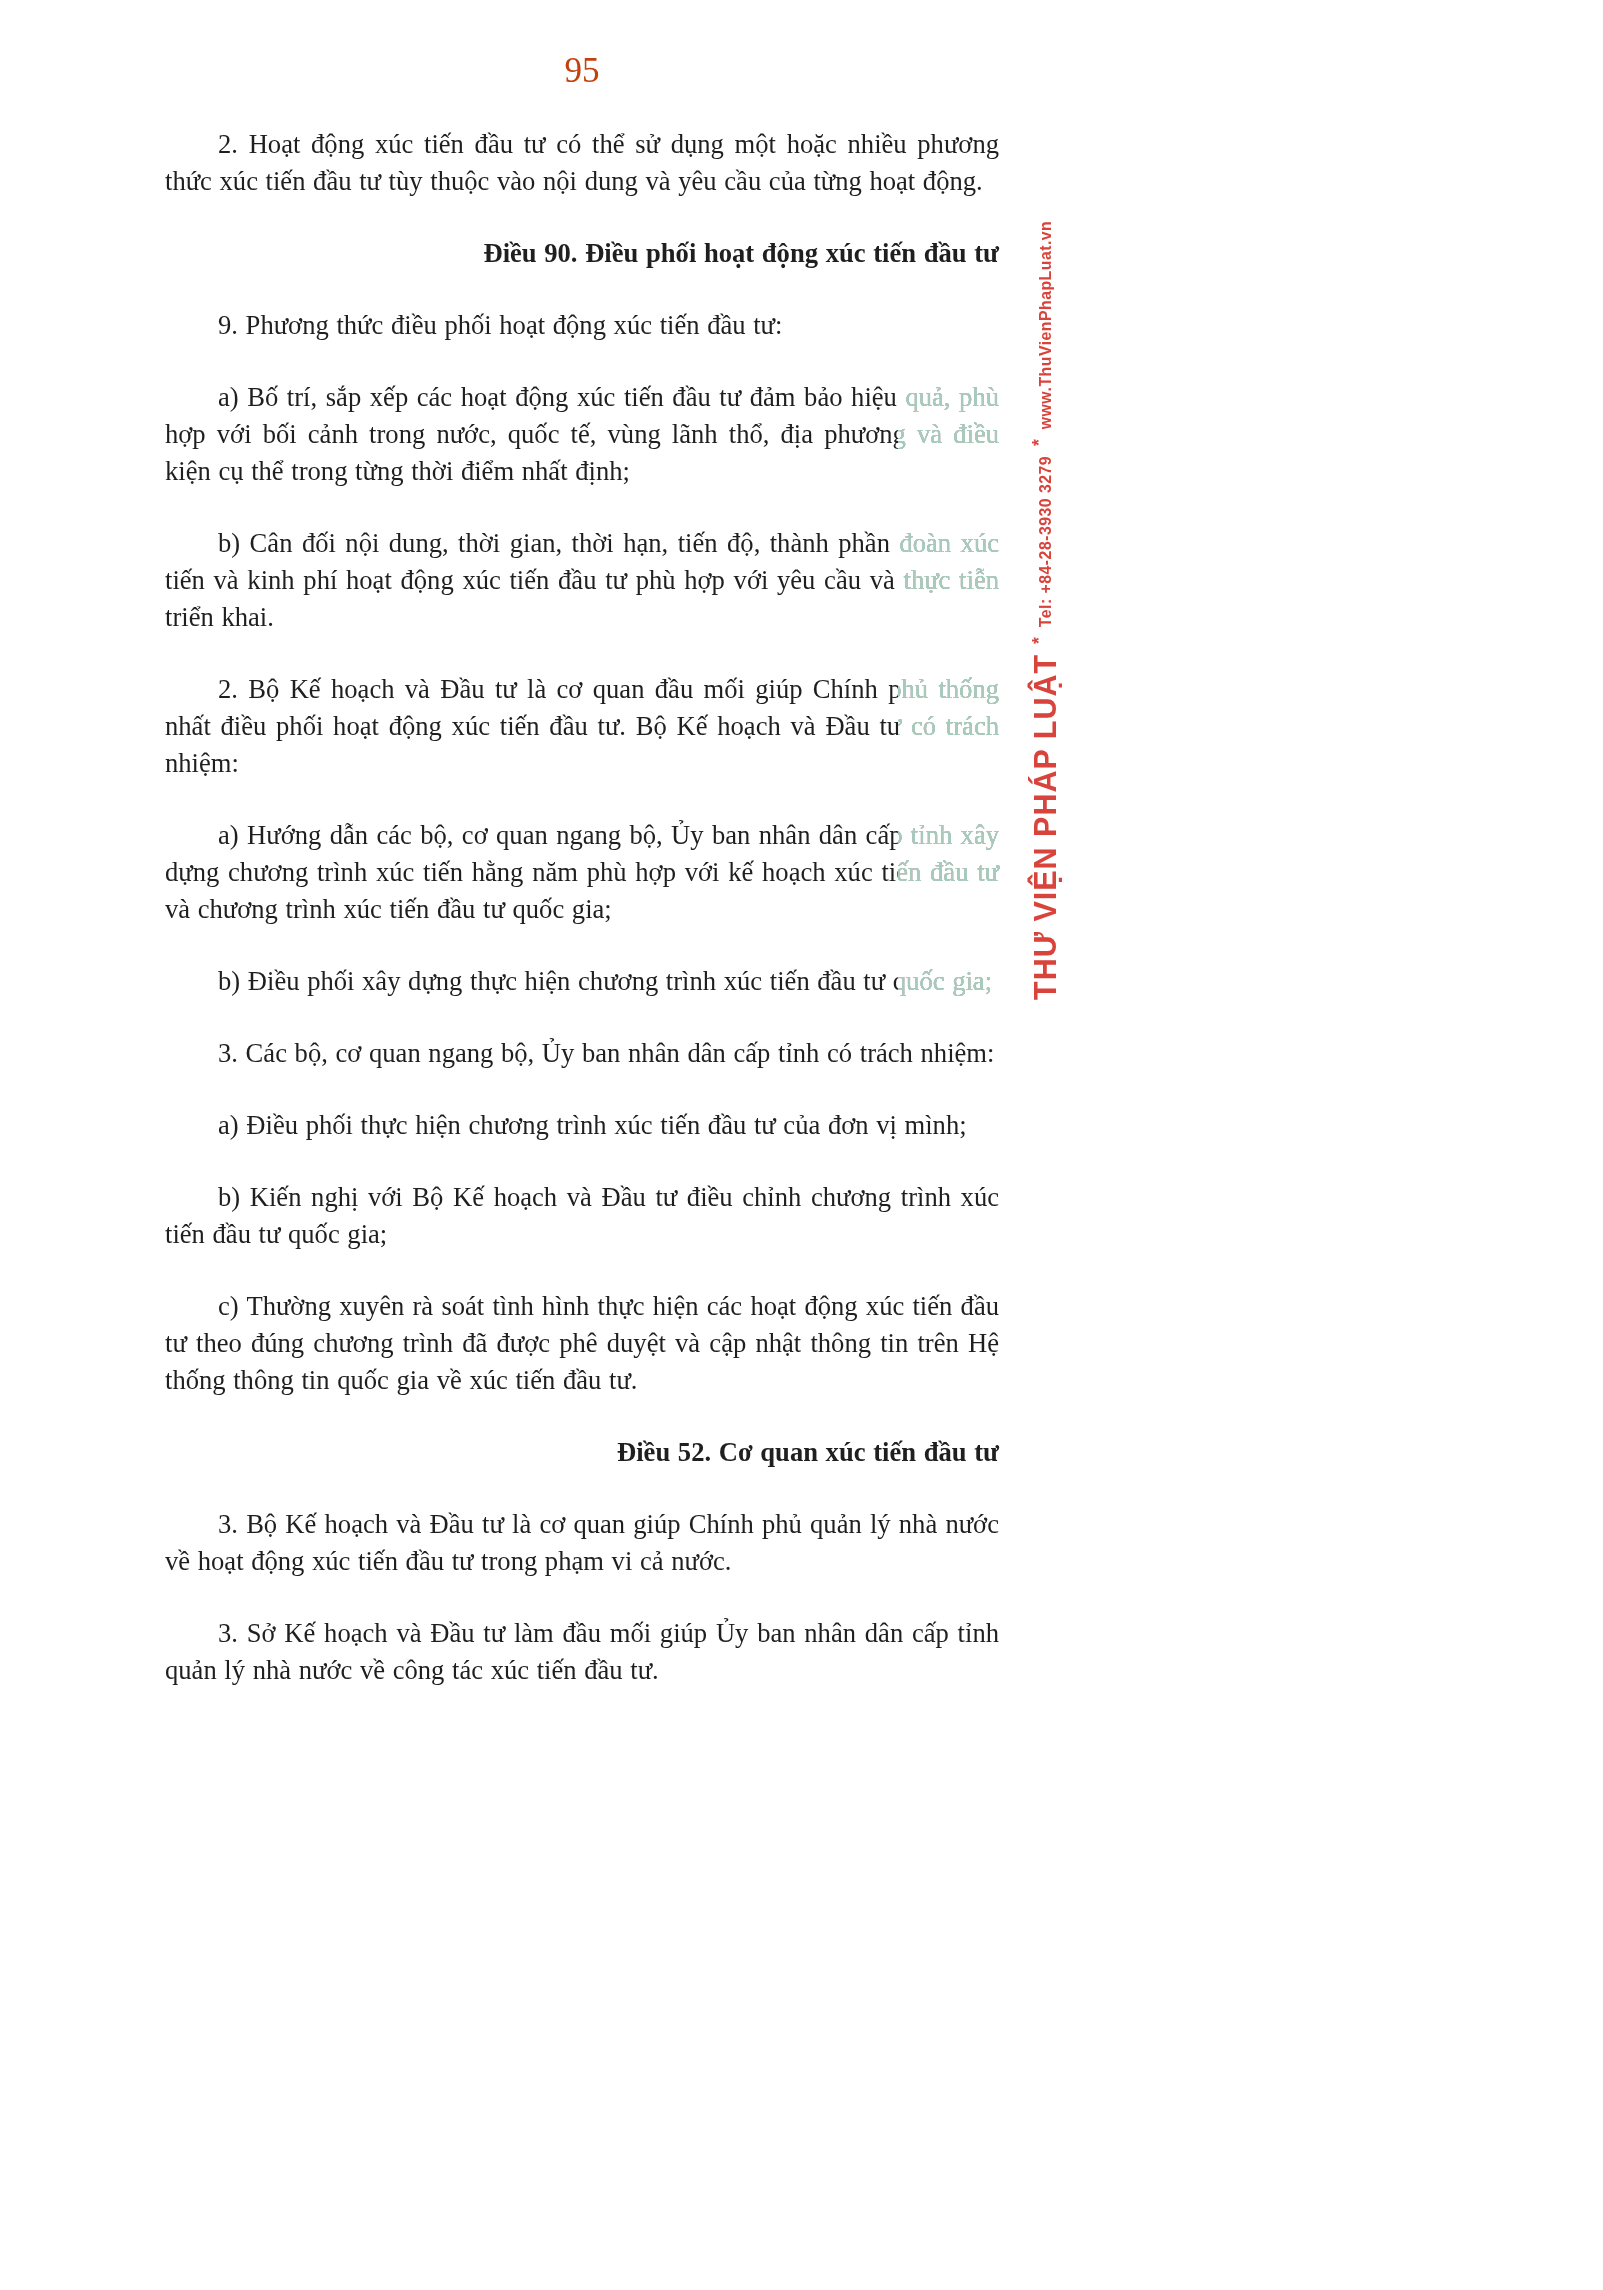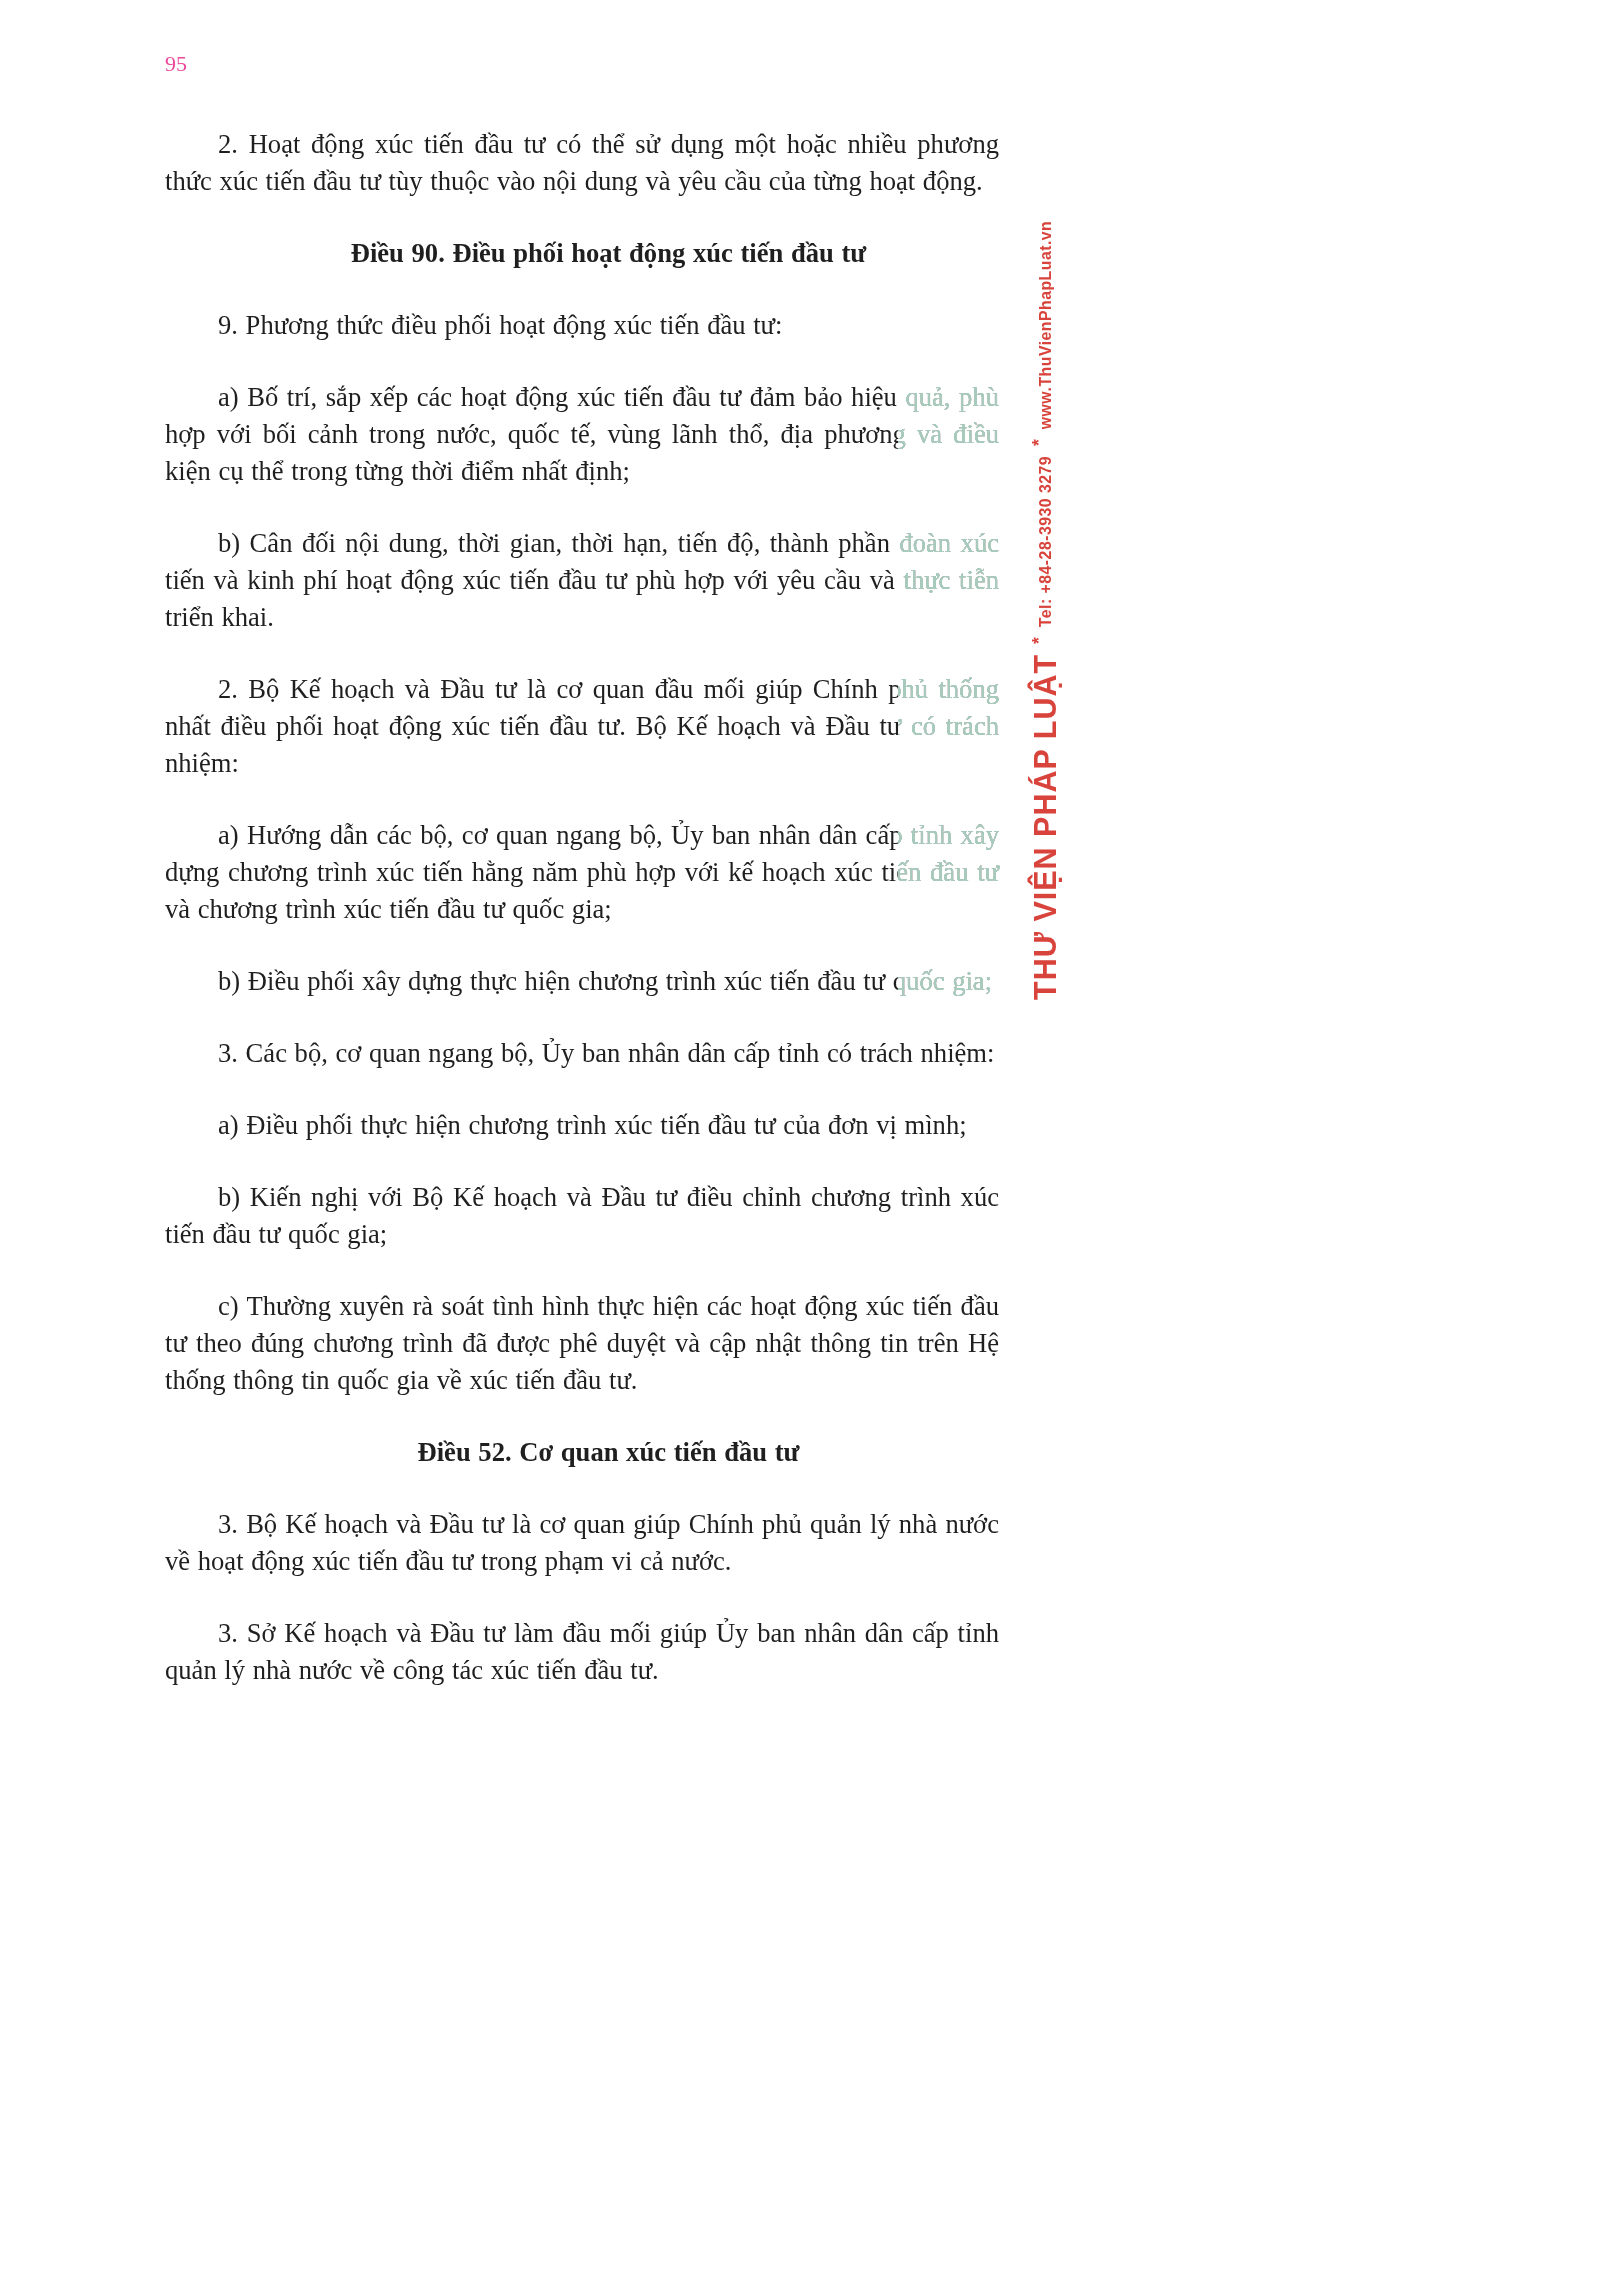--- a/index.html
+++ b/index.html
@@ -14,41 +14,42 @@
     background: #ffffff;
     overflow: hidden;
     font-family: "Liberation Serif", serif;
     color: #1f1f1f;
   }
   .page-number {
     position: absolute;
     top: 51px;
     left: 165px;
     width: 834px;
-    font-size: 22px;
-    color: #ec4899;
+    text-align: center;
+    font-size: 35px;
+    color: #c2410c;
   }
   .content {
     position: absolute;
     top: 126px;
     left: 165px;
     width: 834px;
   }
   .content p {
     margin: 0 0 35px 0;
     font-size: 26.6px;
     line-height: 37px;
     text-align: justify;
     text-indent: 53px;
     word-spacing: 1px;
     font-family: Liberation Serif, serif;
   }
   .content p.heading {
     font-weight: bold;
-    text-align: center;
+    text-align: right;
     margin-top: 17px;
   }
   
   .scan-fade {
     position: absolute;
     left: 898px;
     top: 325px;
     width: 102px;
     height: 675px;
     background: #a7cabc;

